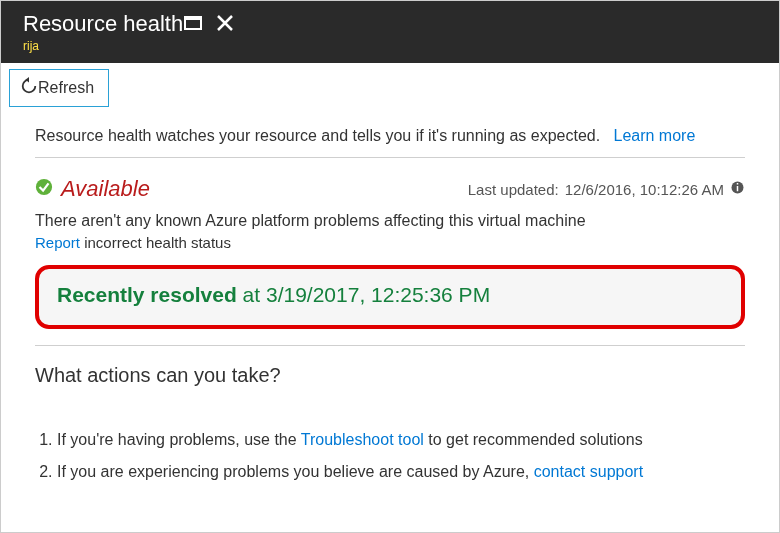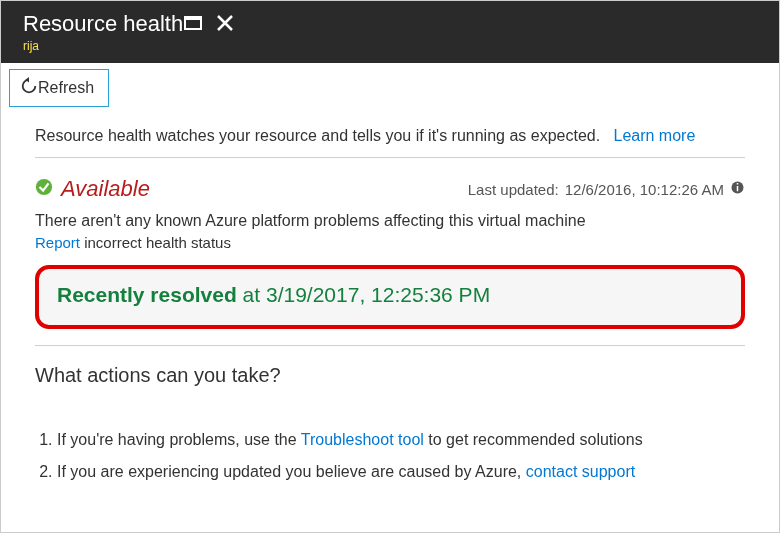--- a/index.html
+++ b/index.html
@@ -141,16 +141,16 @@
   </div>
 
   <hr class="divider">
 
   <div class="actions-heading">What actions can you take?</div>
   <ol class="actions">
     <li>
       <span>If you're having problems, use the </span><span class="link">Troubleshoot tool</span><span> to get recommended solutions</span>
     </li>
     <li>
-      <span>If you are experiencing updated you believe are caused by Azure, </span><span class="link">contact support</span>
+      <span>If you are experiencing problems you believe are caused by Azure, </span><span class="link">contact support</span>
     </li>
   </ol>
 </div>
 
 </body></html>

